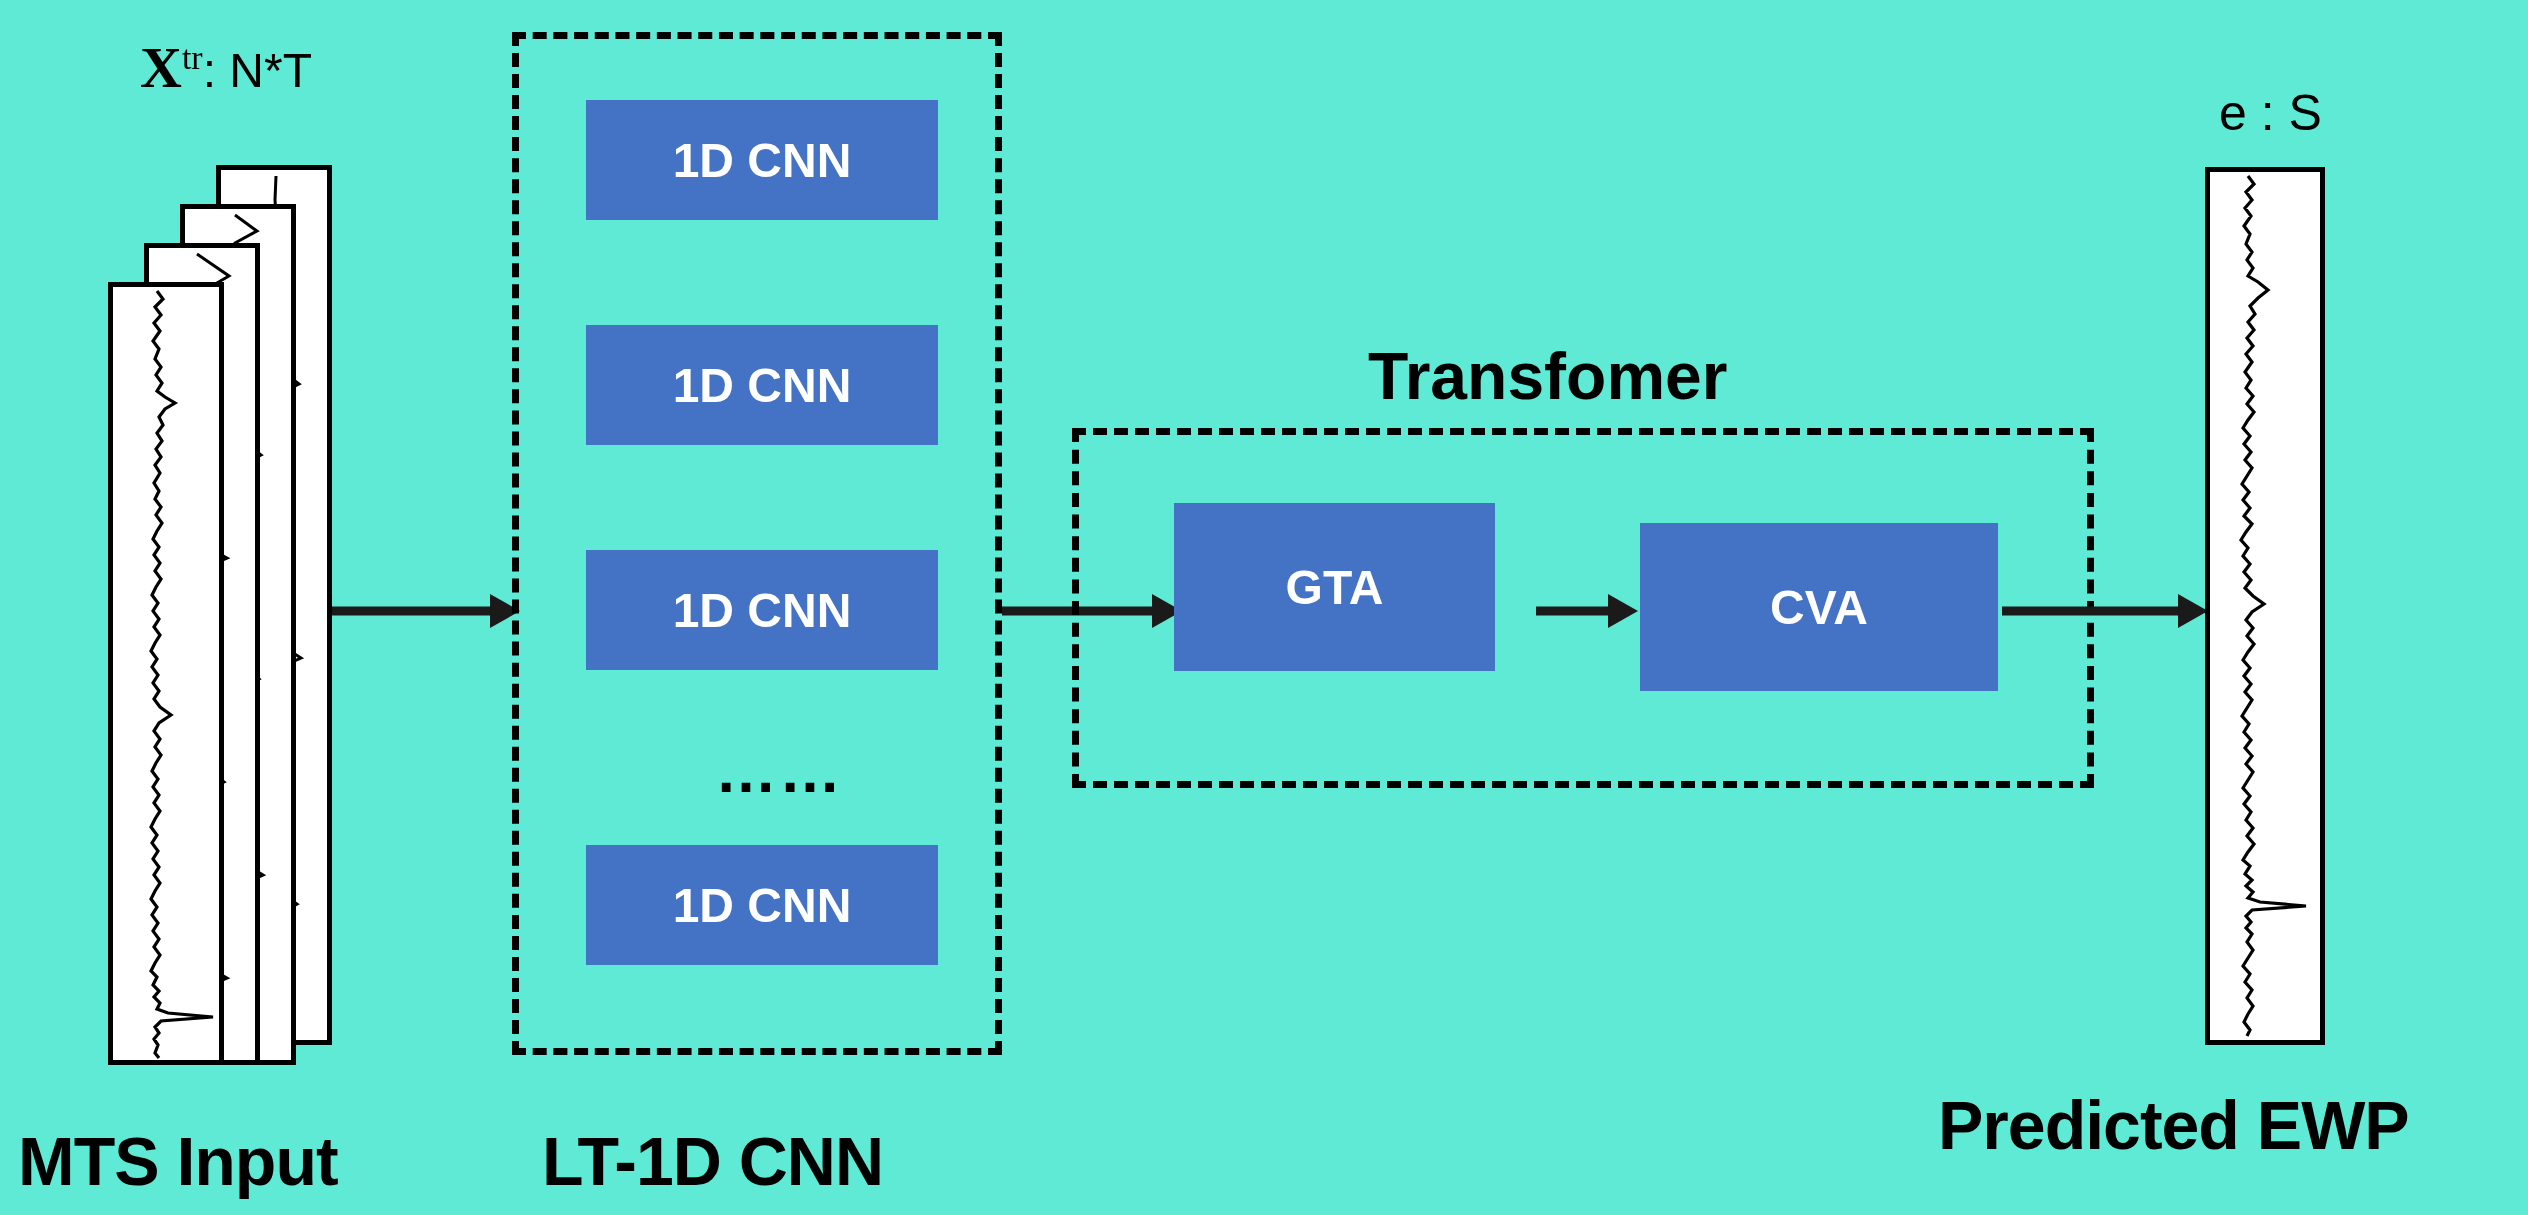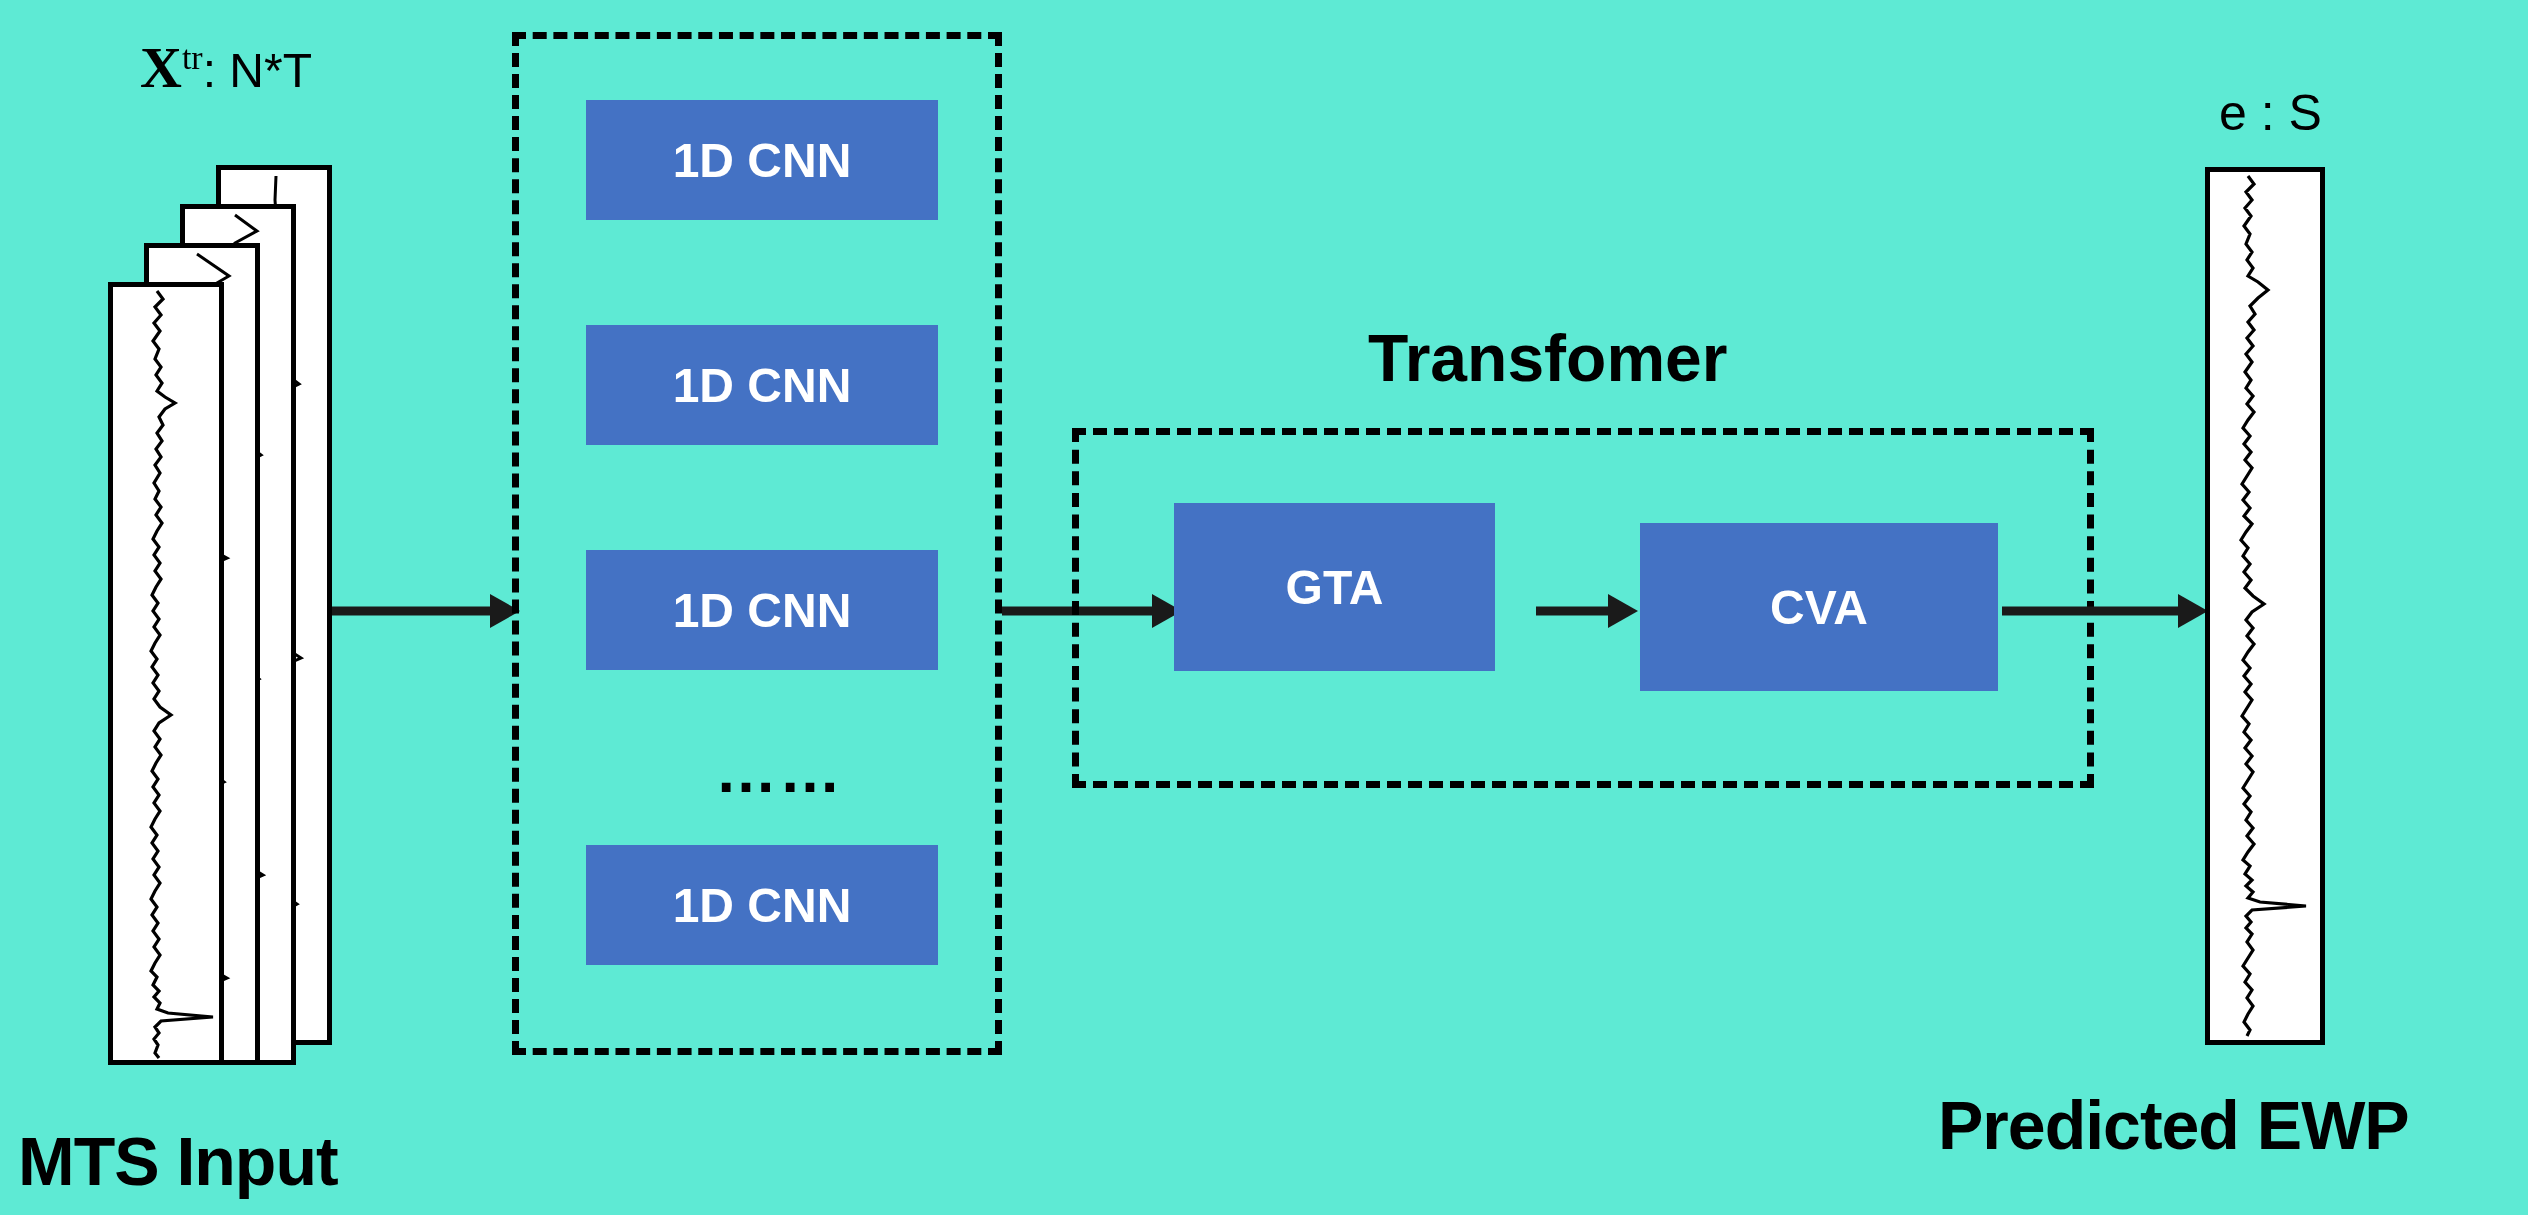--- a/index.html
+++ b/index.html
@@ -52,20 +52,21 @@
     font-size: 50px;
     color: #000000;
     white-space: nowrap;
   }
   .transformer-title {
     font-family: "Liberation Sans", sans-serif;
     font-weight: bold;
     font-size: 66px;
     color: #000000;
     white-space: nowrap;
+    margin-top: 18px;
   }
 
   
   .blue-box {
     background: #4472C4;
     display: flex;
     align-items: center;
     justify-content: center;
     color: #ffffff;
     font-family: "Liberation Sans", sans-serif;
@@ -150,20 +151,21 @@
   <div class="abs blue-box" style="left:586px; top:100px; width:352px; height:120px;">1D CNN</div>
 
   <div class="abs blue-box" style="left:586px; top:325px; width:352px; height:120px;">1D CNN</div>
 
   <div class="abs blue-box" style="left:586px; top:550px; width:352px; height:120px;">1D CNN</div>
 
   <div class="abs ellipsis-dots" style="left:715px; top:735px;">……</div>
 
   <div class="abs blue-box" style="left:586px; top:845px; width:352px; height:120px;">1D CNN</div>
 
+  <div class="abs caption" style="left:542px; top:1095px;">LT-1D CNN</div>
 
   <div class="abs" style="left:1000px; top:588px; width:182px; height:46px;">
     <svg width="182" height="46" viewBox="0 0 182 46">
       <line x1="2" y1="23" x2="154" y2="23" stroke="#1a1a1a" stroke-width="9"></line>
       <polygon points="152,6 182,23 152,40" fill="#1a1a1a"></polygon>
     </svg>
   </div>
 
   <div class="abs transformer-title" style="left:1368px; top:320px;">Transfomer</div>
 

